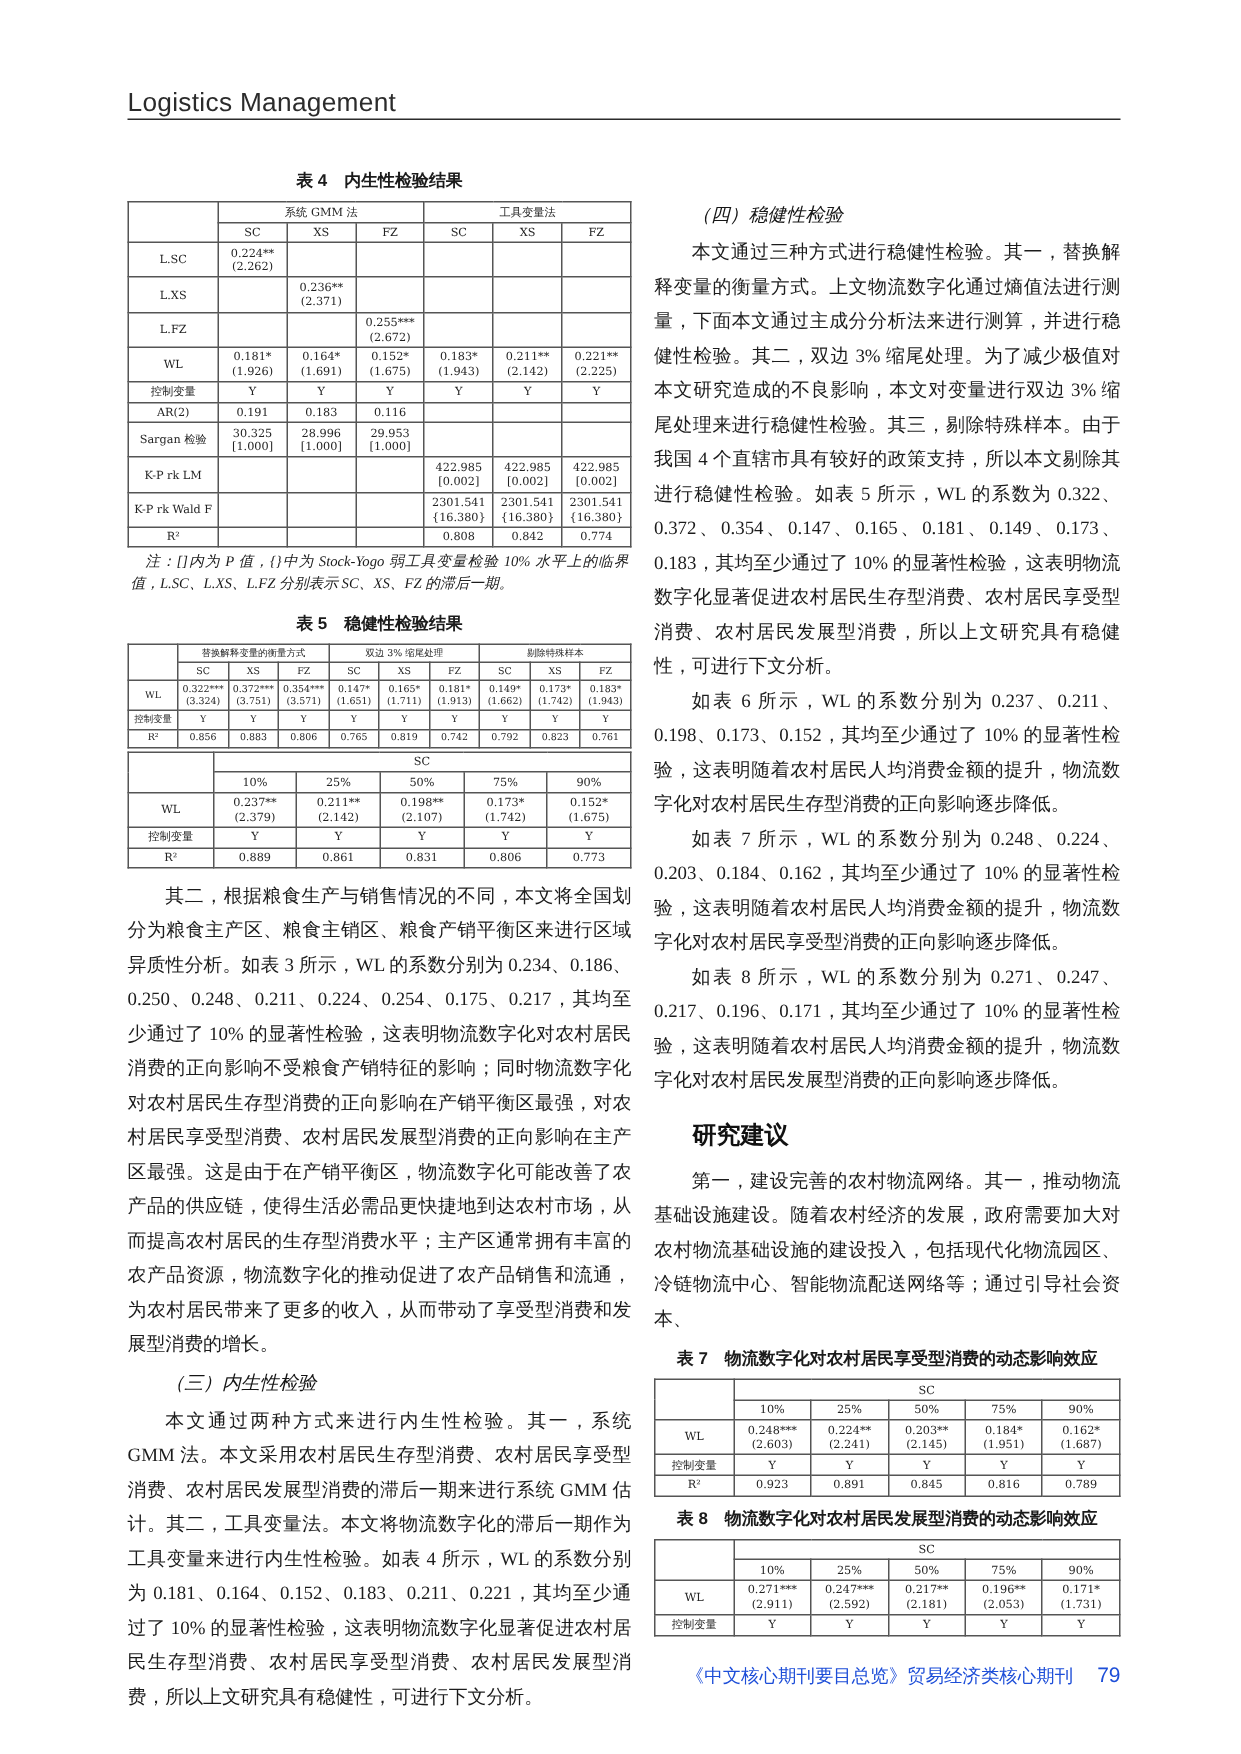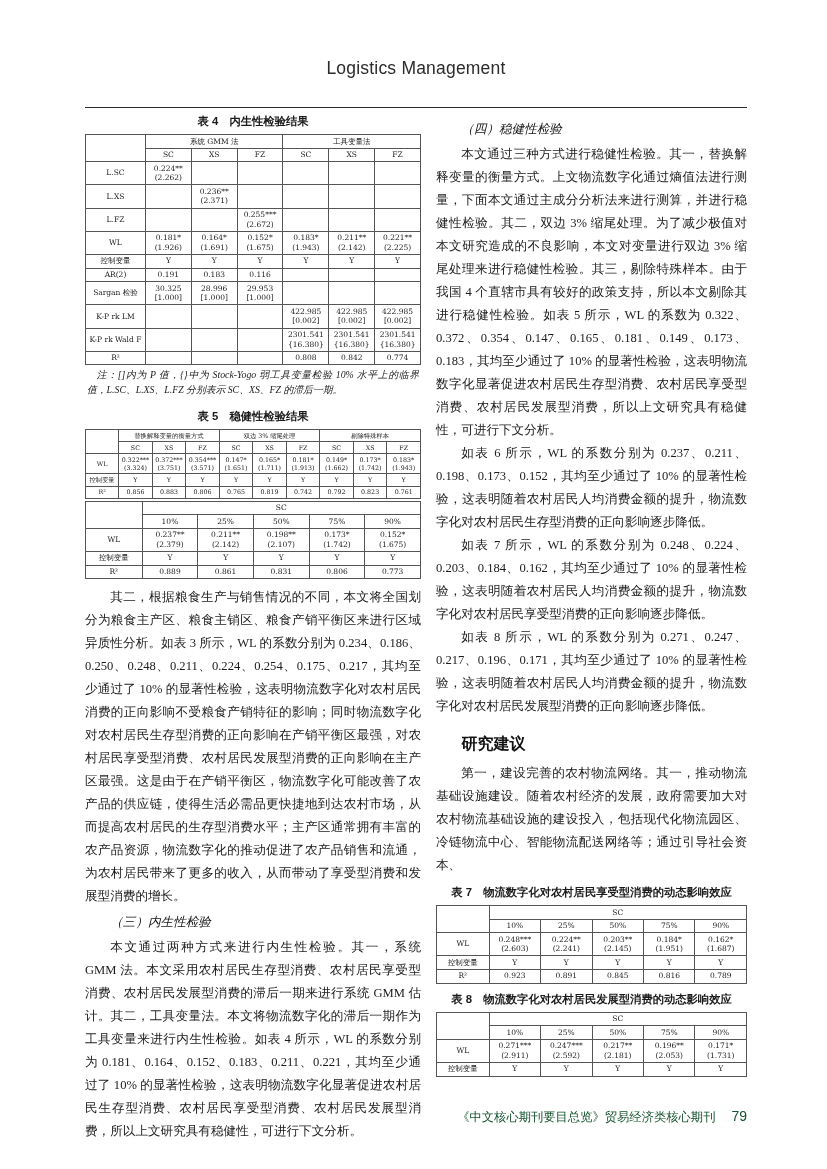--- a/index.html
+++ b/index.html
@@ -1,40 +1,40 @@
 <!DOCTYPE html>
 <html><head>
 <meta charset="utf-8">
 <style>
   html,body{margin:0;padding:0}
   body{width:827px;height:1169px;background:#ffffff;position:relative;overflow:hidden;
        font-family:"Liberation Serif","DejaVu Serif",serif;color:#1b1b1b;}
-  .page-header{position:absolute;left:85px;right:80px;top:58px;text-align:center;
+  .page-header{position:absolute;left:85px;right:80px;top:58px;text-align:left;
        font-family:"Liberation Sans","DejaVu Sans",sans-serif;font-size:17.5px;color:#2b2b2b;
-       letter-spacing:.2px;padding-bottom:28px;border-bottom:1.6px solid #2b2b2b;}
+       letter-spacing:.2px;padding-bottom:0;border-bottom:1.6px solid #2b2b2b;}
   .columns{position:absolute;left:85px;top:112px;width:662px;display:flex;gap:15px;}
   .col{font-size:12.6px;line-height:23px;text-align:justify;}
   .col-left{width:336px;}
   .col-right{width:311px;}
   p.body{margin:0;text-indent:2em;}
   .subhead{margin:3px 0 2px;text-indent:2em;font-style:italic;color:#151515;}
   .bighead{font-family:Liberation Sans, sans-serif;font-weight:bold;font-size:16px;
        margin:14px 0 6px;text-indent:1.6em;line-height:24px;font-style:normal;color:#111;}
   .tcap{font-family:"Liberation Sans","DejaVu Sans",sans-serif;font-weight:bold;font-size:11.3px;
        text-align:center;line-height:15px;margin:8px 0 5px;text-indent:0;}
   .tcap:first-child{margin-top:2px;}
   .dtable{width:100%;border-collapse:collapse;table-layout:fixed;
        font-family:"DejaVu Serif","Liberation Serif",serif;font-size:7.5px;line-height:1.28;color:#222;
        border:1.2px solid #333;margin:0 0 2px;}
   .dtable th,.dtable td{border:.6px solid #555;font-weight:normal;text-align:center;vertical-align:middle;
        padding:1.5px 1px;white-space:pre-line;overflow:hidden;}
   .dtable.tiny{font-size:6.3px;}
   .note{font-size:9.8px;line-height:14.5px;margin:3px 2px 12px;text-align:justify;font-style:italic;text-indent:1em;}
   .footer{position:absolute;top:1108px;right:80px;font-family:"Liberation Sans","DejaVu Sans",sans-serif;
-       font-size:12.3px;color:#14532d;display:flex;gap:16px;align-items:baseline;}
+       font-size:12.3px;color:#1d4ed8;display:flex;gap:16px;align-items:baseline;}
   .footer .pg{font-size:14px;}
 </style>
 </head>
 <body>
 
 <div class="page-header">
   <span>Logistics Management</span>
 </div>
 
 <div class="columns">
@@ -286,21 +286,21 @@
           </tr>
         </tbody>
       </table>
 
     <p class="body" style="margin-top:7px">其二，根据粮食生产与销售情况的不同，本文将全国划分为粮食主产区、粮食主销区、粮食产销平衡区来进行区域异质性分析。如表 3 所示，WL 的系数分别为 0.234、0.186、0.250、0.248、0.211、0.224、0.254、0.175、0.217，其均至少通过了 10% 的显著性检验，这表明物流数字化对农村居民消费的正向影响不受粮食产销特征的影响；同时物流数字化对农村居民生存型消费的正向影响在产销平衡区最强，对农村居民享受型消费、农村居民发展型消费的正向影响在主产区最强。这是由于在产销平衡区，物流数字化可能改善了农产品的供应链，使得生活必需品更快捷地到达农村市场，从而提高农村居民的生存型消费水平；主产区通常拥有丰富的农产品资源，物流数字化的推动促进了农产品销售和流通，为农村居民带来了更多的收入，从而带动了享受型消费和发展型消费的增长。</p>
     <p class="subhead">（三）内生性检验</p>
     <p class="body">本文通过两种方式来进行内生性检验。其一，系统 GMM 法。本文采用农村居民生存型消费、农村居民享受型消费、农村居民发展型消费的滞后一期来进行系统 GMM 估计。其二，工具变量法。本文将物流数字化的滞后一期作为工具变量来进行内生性检验。如表 4 所示，WL 的系数分别为 0.181、0.164、0.152、0.183、0.211、0.221，其均至少通过了 10% 的显著性检验，这表明物流数字化显著促进农村居民生存型消费、农村居民享受型消费、农村居民发展型消费，所以上文研究具有稳健性，可进行下文分析。</p>
   </div>
 
   <div class="col col-right">
-    <p class="subhead" style="margin-top:6px">（四）稳健性检验</p>
+    <p class="subhead" style="margin-top:20px">（四）稳健性检验</p>
     <p class="body">本文通过三种方式进行稳健性检验。其一，替换解释变量的衡量方式。上文物流数字化通过熵值法进行测量，下面本文通过主成分分析法来进行测算，并进行稳健性检验。其二，双边 3% 缩尾处理。为了减少极值对本文研究造成的不良影响，本文对变量进行双边 3% 缩尾处理来进行稳健性检验。其三，剔除特殊样本。由于我国 4 个直辖市具有较好的政策支持，所以本文剔除其进行稳健性检验。如表 5 所示，WL 的系数为 0.322、0.372、0.354、0.147、0.165、0.181、0.149、0.173、0.183，其均至少通过了 10% 的显著性检验，这表明物流数字化显著促进农村居民生存型消费、农村居民享受型消费、农村居民发展型消费，所以上文研究具有稳健性，可进行下文分析。</p>
 
     <p class="body">如表 6 所示，WL 的系数分别为 0.237、0.211、0.198、0.173、0.152，其均至少通过了 10% 的显著性检验，这表明随着农村居民人均消费金额的提升，物流数字化对农村居民生存型消费的正向影响逐步降低。</p>
     <p class="body">如表 7 所示，WL 的系数分别为 0.248、0.224、0.203、0.184、0.162，其均至少通过了 10% 的显著性检验，这表明随着农村居民人均消费金额的提升，物流数字化对农村居民享受型消费的正向影响逐步降低。</p>
     <p class="body">如表 8 所示，WL 的系数分别为 0.271、0.247、0.217、0.196、0.171，其均至少通过了 10% 的显著性检验，这表明随着农村居民人均消费金额的提升，物流数字化对农村居民发展型消费的正向影响逐步降低。</p>
 
     <p class="bighead">研究建议</p>
     <p class="body">第一，建设完善的农村物流网络。其一，推动物流基础设施建设。随着农村经济的发展，政府需要加大对农村物流基础设施的建设投入，包括现代化物流园区、冷链物流中心、智能物流配送网络等；通过引导社会资本、</p>
 
     <div class="tcap">表 7　物流数字化对农村居民享受型消费的动态影响效应</div>

